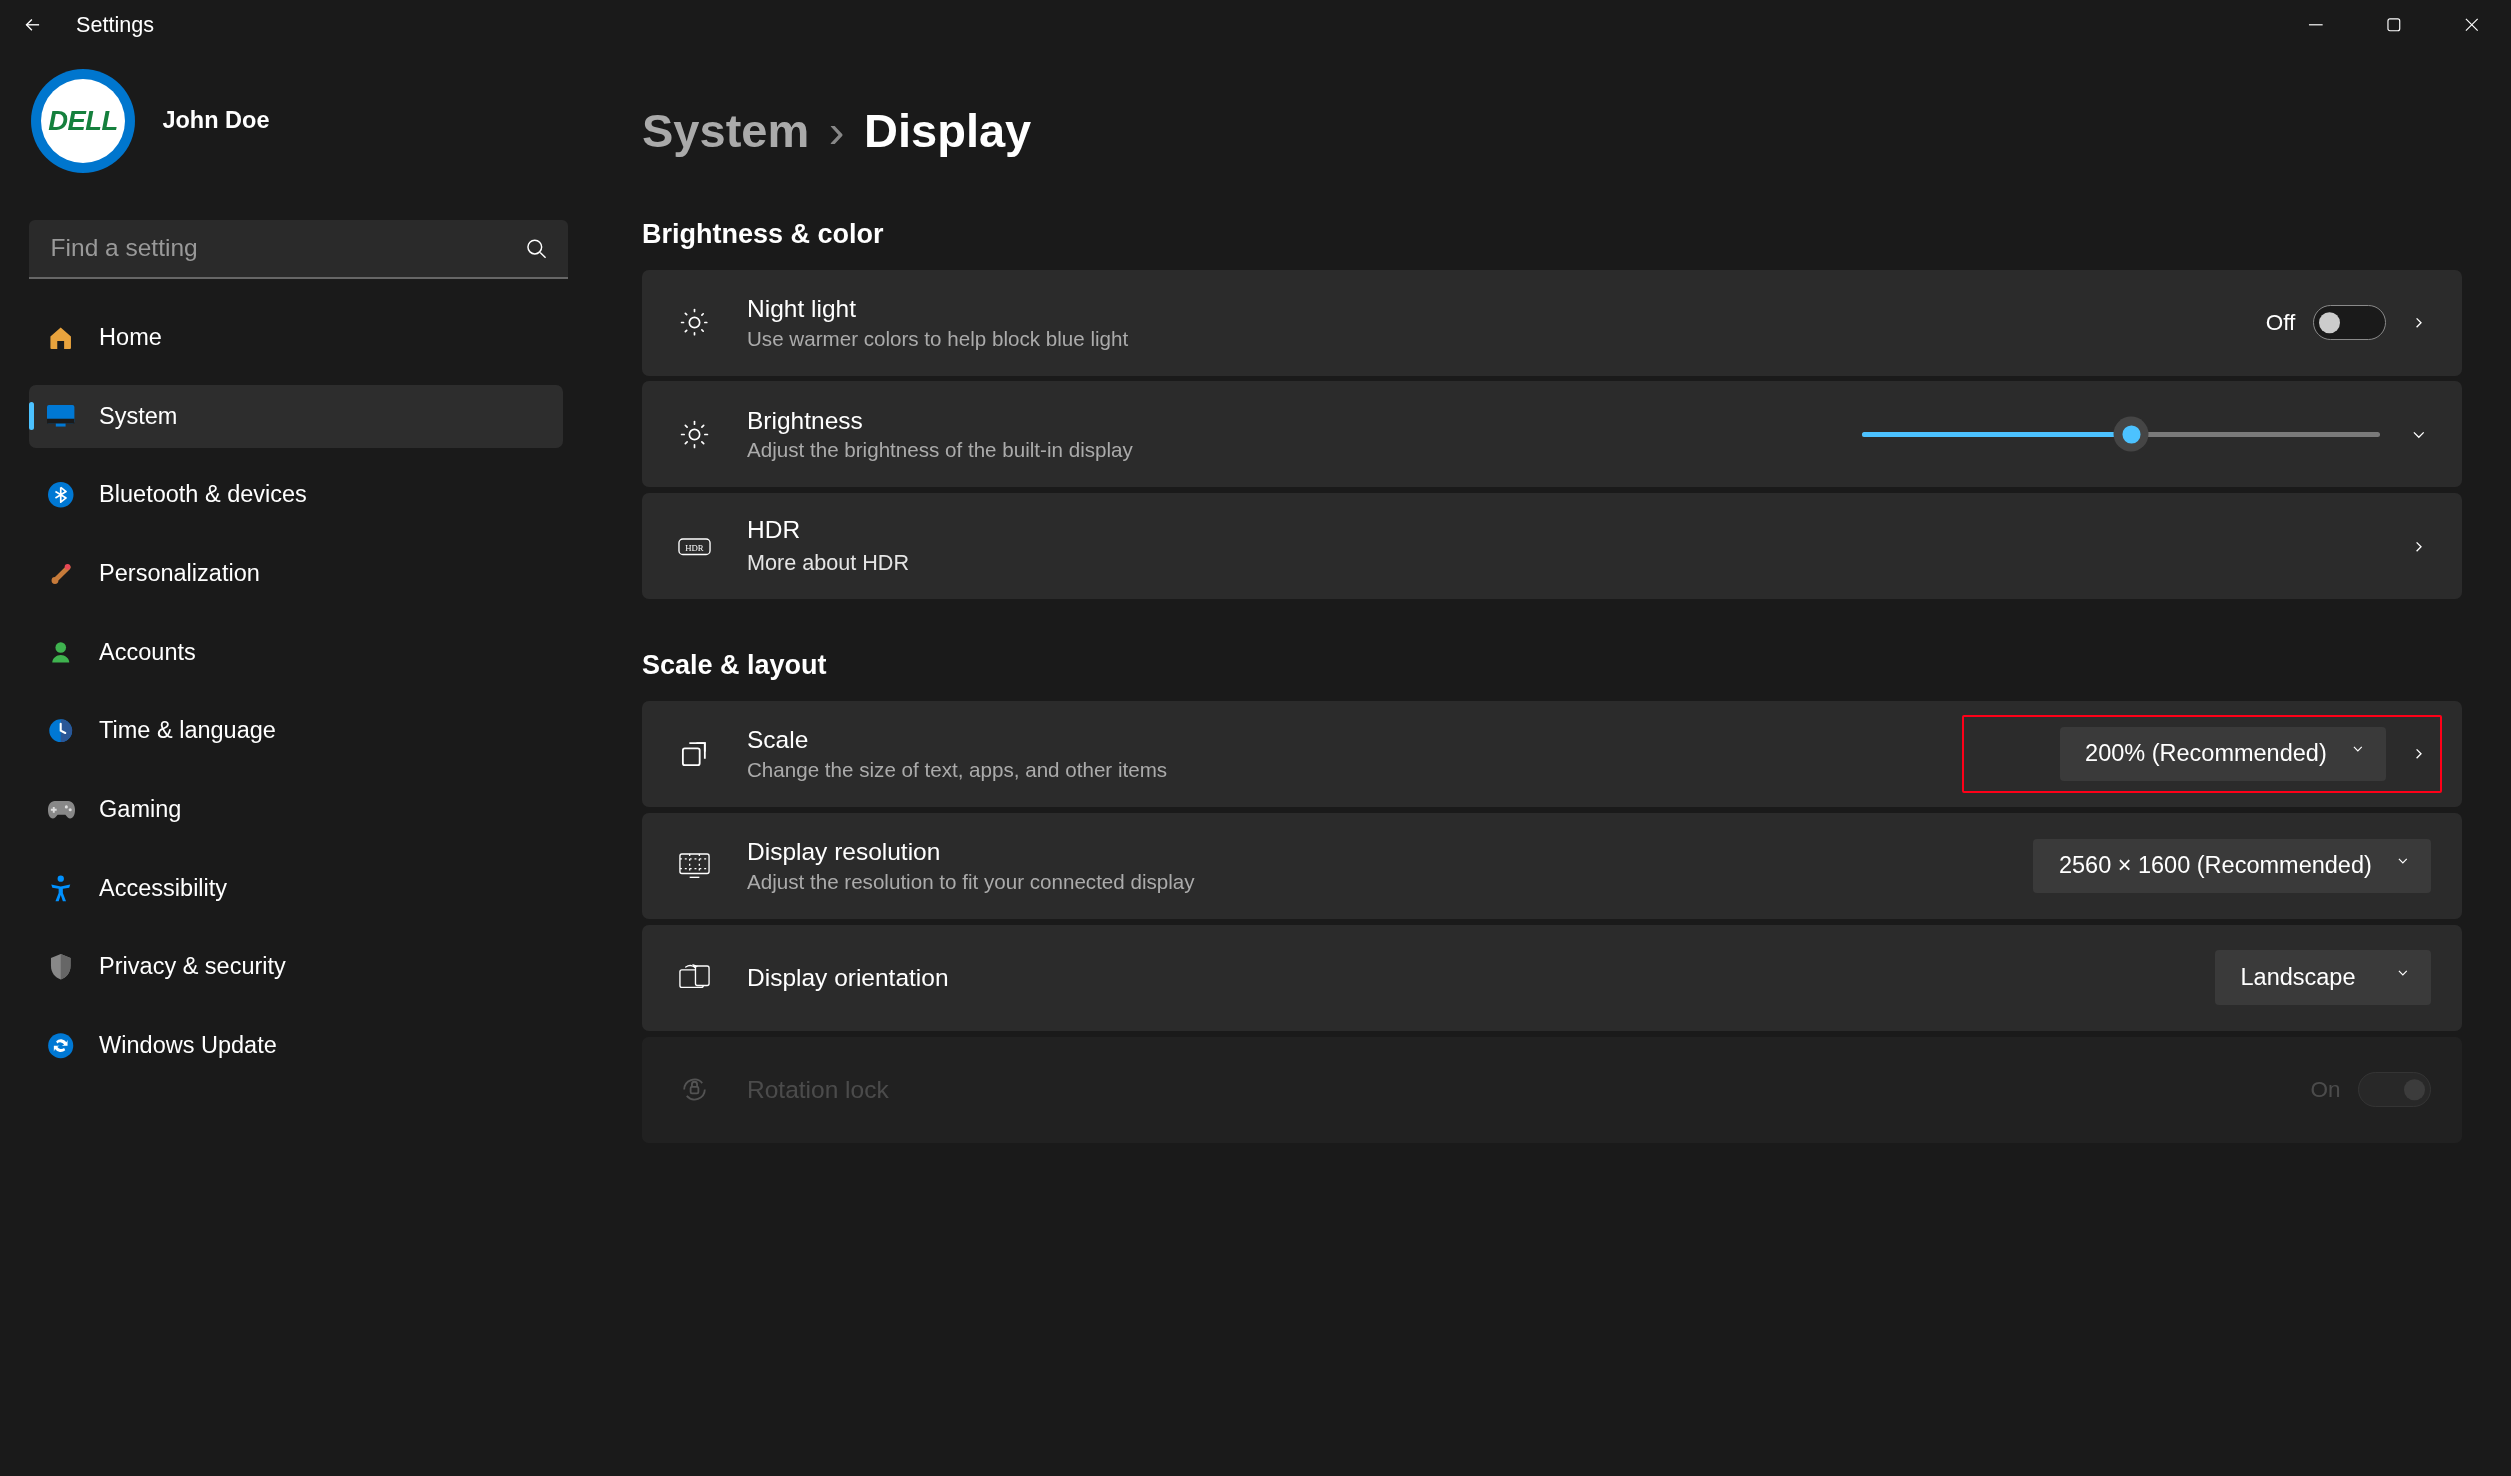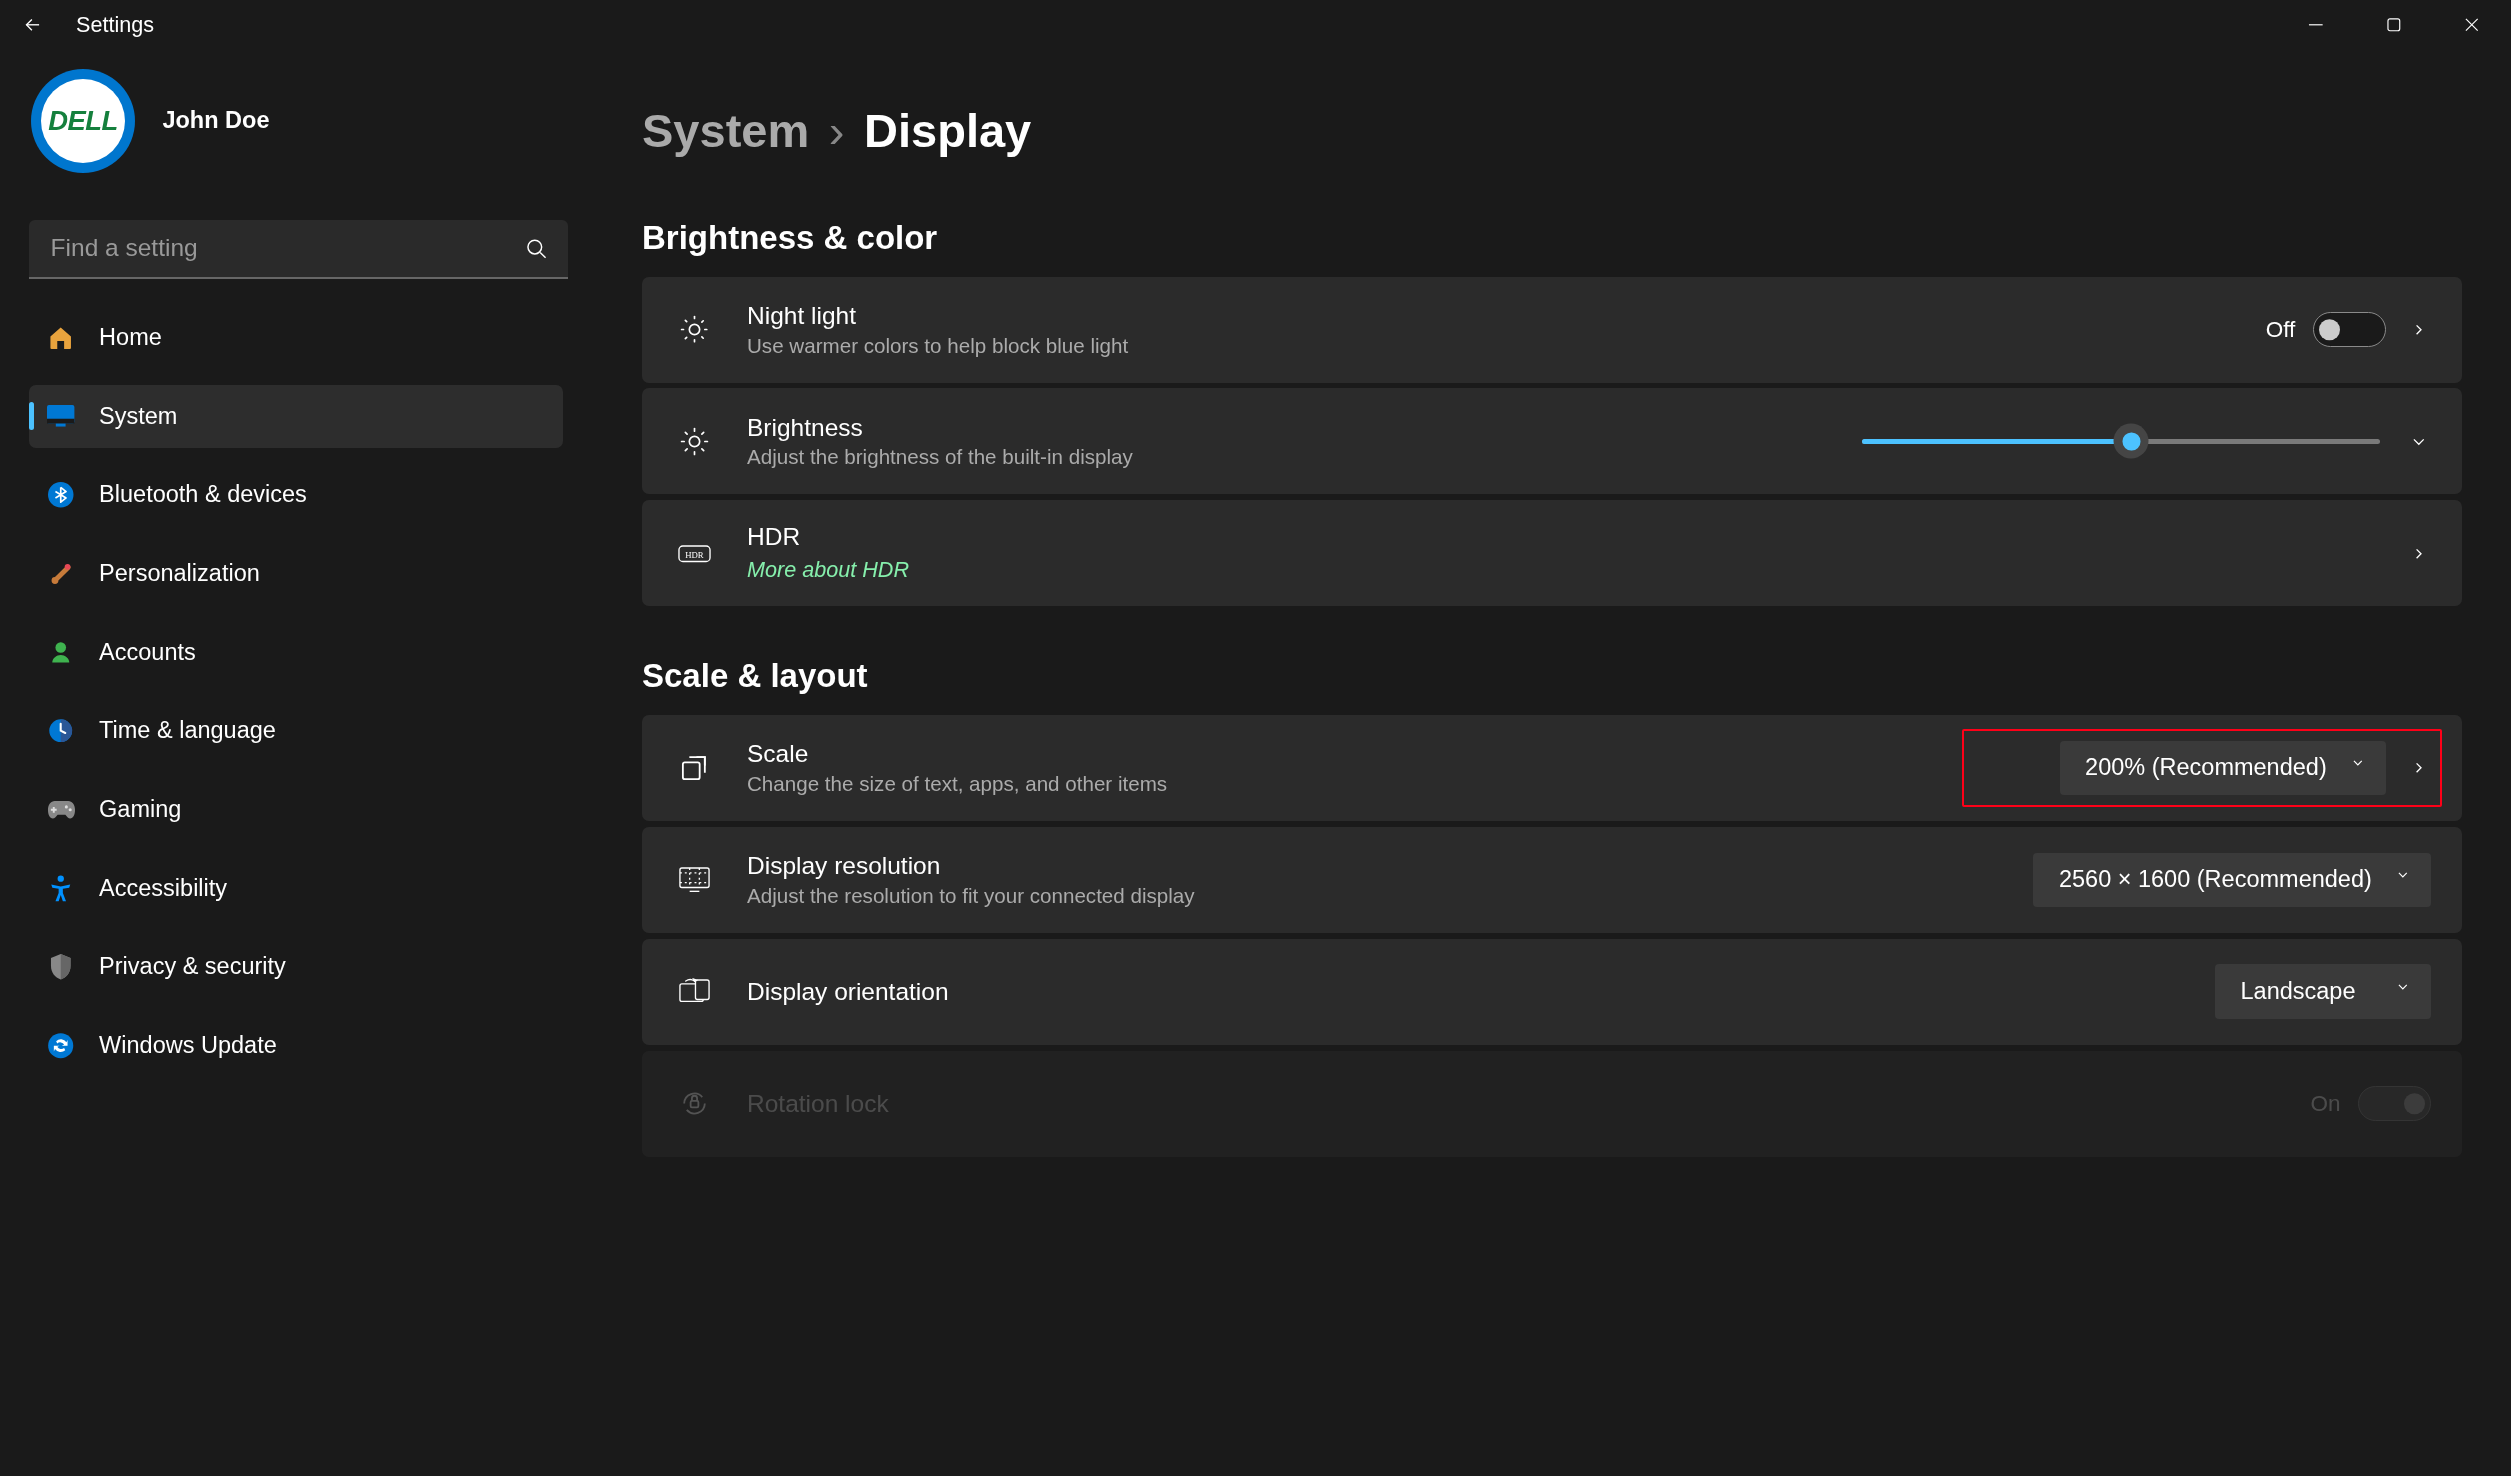--- a/index.html
+++ b/index.html
@@ -46,31 +46,31 @@
 .nav li.active { background:#2d2d2d; }
 .nav li.active::before {
   content:""; position:absolute; left:0; top:17.6px; bottom:17.6px; width:4.9px;
   background:#4CC2FF; border-radius:2.9px;
 }
 .nav .nicon { width:29px; height:29px; display:flex; align-items:center; justify-content:center; flex-shrink:0;}
 .content { flex:1; padding: 54px 49px 0 69px; overflow:auto; }
 .breadcrumb { display:flex; align-items:center; gap:19.6px; font-size:47px; font-weight:600; margin-bottom:61px; }
 .breadcrumb .parent { color:#aaa; cursor:pointer; }
 .breadcrumb .sep { color:#888; font-weight:400;}
-.section-title { font-size:33px; font-weight:600; margin-bottom:19.6px; }
+.section-title { font-size:27px; font-weight:600; margin-bottom:19.6px; }
 .card {
   background:#2b2b2b; border-radius:6.9px; padding: 0 31px 0 33px;
   display:flex; align-items:center; min-height:106px; margin-bottom:5.9px;
   position:relative;
 }
 .card .cicon { width:39px; display:flex; align-items:center; justify-content:center; margin-right:33px; flex-shrink:0;}
 .card-textcol { flex-shrink:0; }
 .card-title { font-size:24.5px; }
 .card-sub { font-size:20.6px; color:#ababab; margin-top:3.9px; }
-.card-link { color:#86efac; font-size:21.6px; margin-top:5.9px; cursor:pointer;font-style:italic;}
+.card-link { color:#e5e5e5; font-size:21.6px; margin-top:5.9px; cursor:pointer;}
 .card .spacer { flex:1; }
 .chevron-right { width:23.5px; height:23.5px; margin-left:21.6px; cursor:pointer; display:flex; align-items:center; justify-content:center;}
 .chevron-down { width:23.5px; height:23.5px; margin-left:21.6px; cursor:pointer; display:flex; align-items:center; justify-content:center;}
 .slider { width:518px; height:5.9px; background:#7a7a7a; border-radius:2.9px; position:relative; margin-right:5.9px;}
 .slider .fill { position:absolute; left:0; top:0; bottom:0; background:#4CC2FF; border-radius:2.9px; width:52%;}
 .slider .thumb { position:absolute; top:50%; transform:translate(-50%,-50%); left:52%; width:35px; height:35px; border-radius:50%; background:#454545; display:flex; align-items:center; justify-content:center;}
 .slider .thumb::after { content:""; width:17.6px; height:17.6px; border-radius:50%; background:#4CC2FF; }
 .toggle { width:73px; height:35px; border-radius:17.6px; background:#1a1a1a; border:1.5px solid #8a8a8a; position:relative; cursor:pointer;}
 .toggle .knob { position:absolute; left:4.9px; top:50%; transform:translateY(-50%); width:21.6px; height:21.6px; border-radius:50%; background:#ccc;}
 .toggle.on .knob { left:auto; right:4.9px; }

